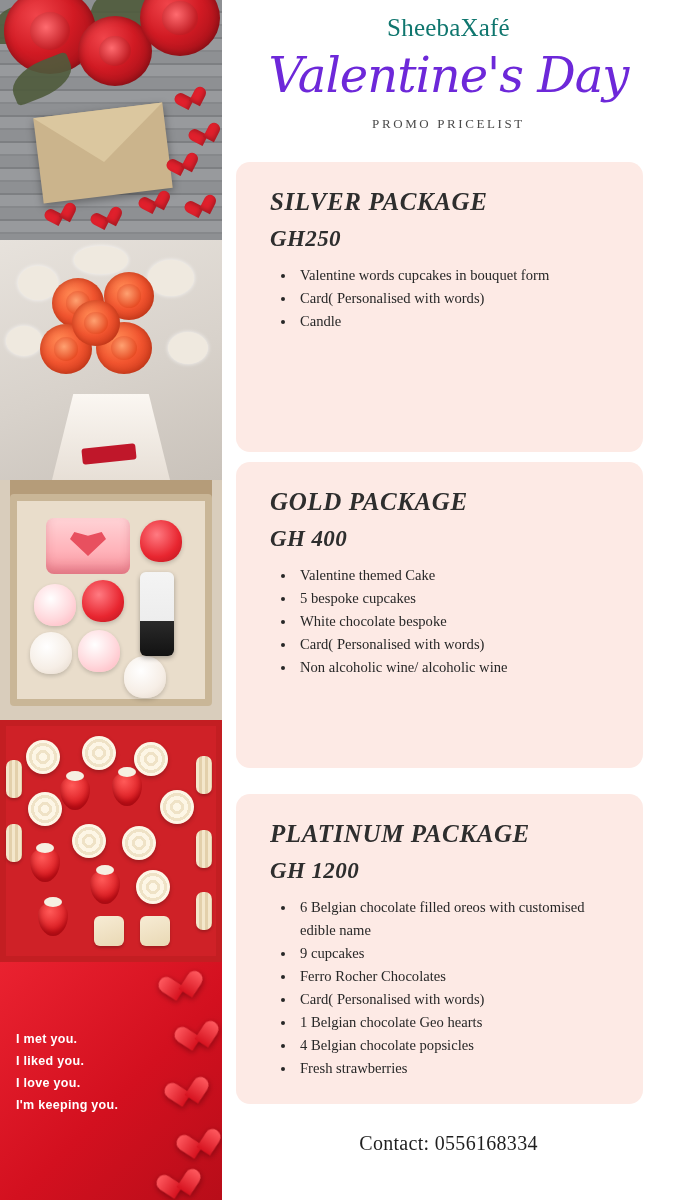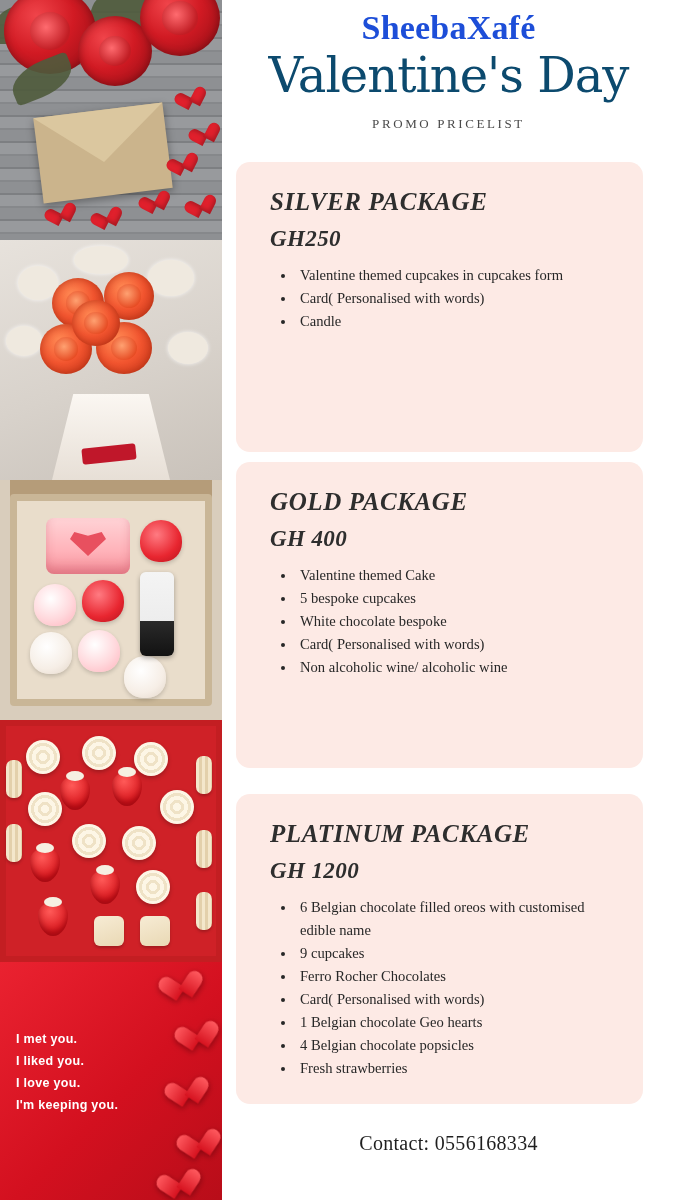--- a/index.html
+++ b/index.html
@@ -266,31 +266,31 @@
     padding: 0;
     background: #fff;
   }
 
   .header {
     text-align: center;
     padding: 10px 14px 0 14px;
   }
   .brand {
     font-family: "Liberation Serif", serif;
-    font-size: 34px;
-    color: #1d4ed8;
+    font-size: 25px;
+    color: #0f766e;
     letter-spacing: .2px;
     line-height: 36px;
-    font-weight: bold;
   }
   .vday {
     font-family: "DejaVu Serif", serif;
+    font-style: italic;
     font-size: 48px;
     line-height: 62px;
-    color: #0c4a6e;
+    color: #6d28d9;
     letter-spacing: -1px;
     margin-top: -2px;
     white-space: nowrap;
   }
   .subtitle {
     font-family: "Liberation Serif", serif;
     font-size: 13px;
     letter-spacing: 2.6px;
     color: #4a4a4a;
     margin-top: 10px;
@@ -443,21 +443,21 @@
     <div class="header">
       <div class="brand">SheebaXafé</div>
       <div class="vday">Valentine's Day</div>
       <div class="subtitle">PROMO PRICELIST</div>
     </div>
 
     <div class="card silver">
       <div class="pkg-name">SILVER PACKAGE</div>
       <div class="pkg-price">GH250</div>
       <ul class="pkg-list">
-        <li>Valentine themed cupcakes in cupcakes form</li>
+        <li>Valentine words cupcakes in bouquet form</li>
         <li>Card( Personalised with words)</li>
         <li>Candle</li>
       </ul>
     </div>
 
     <div class="card gold">
       <div class="pkg-name">GOLD PACKAGE</div>
       <div class="pkg-price">GH 400</div>
       <ul class="pkg-list">
         <li>Valentine themed Cake</li>

